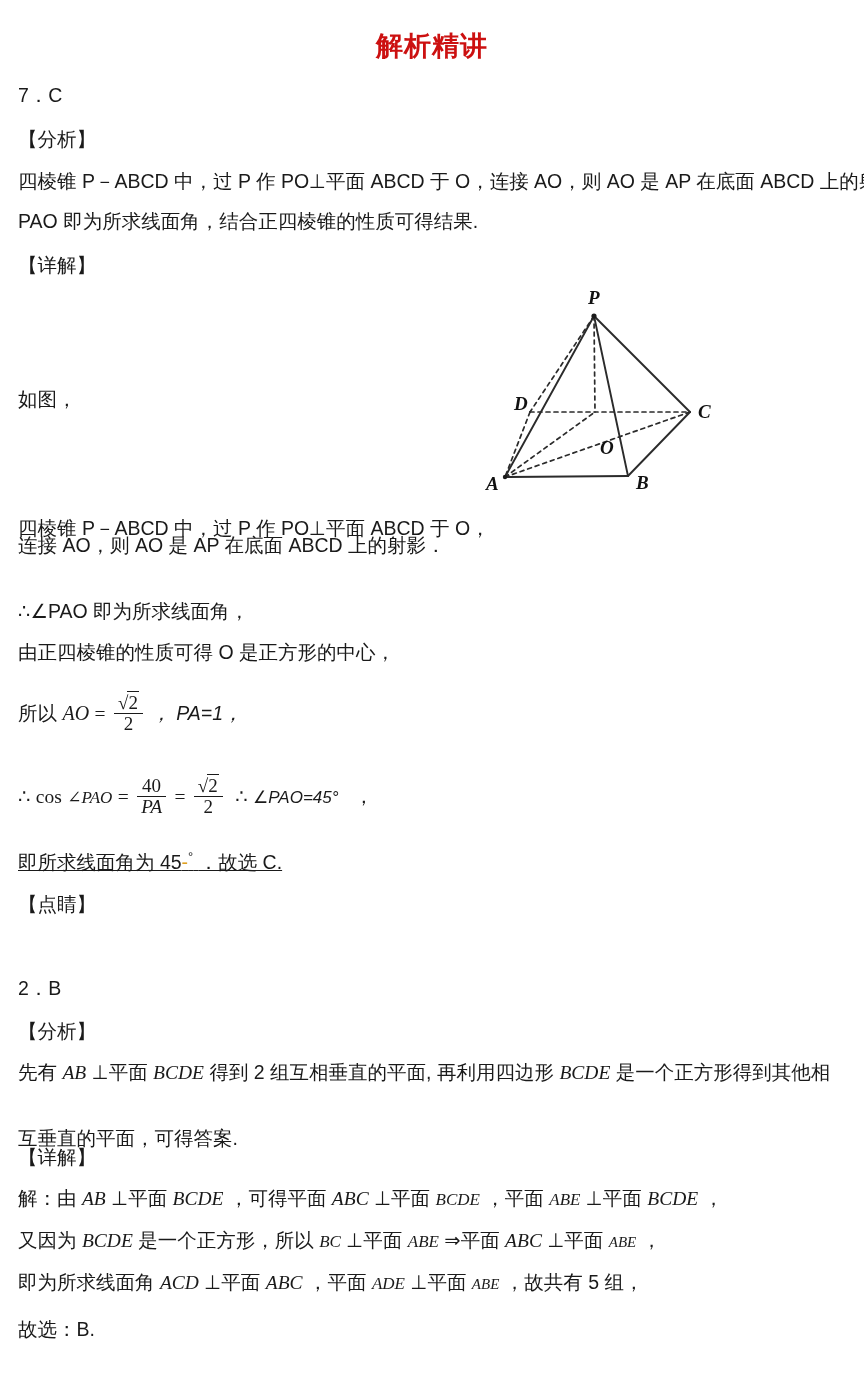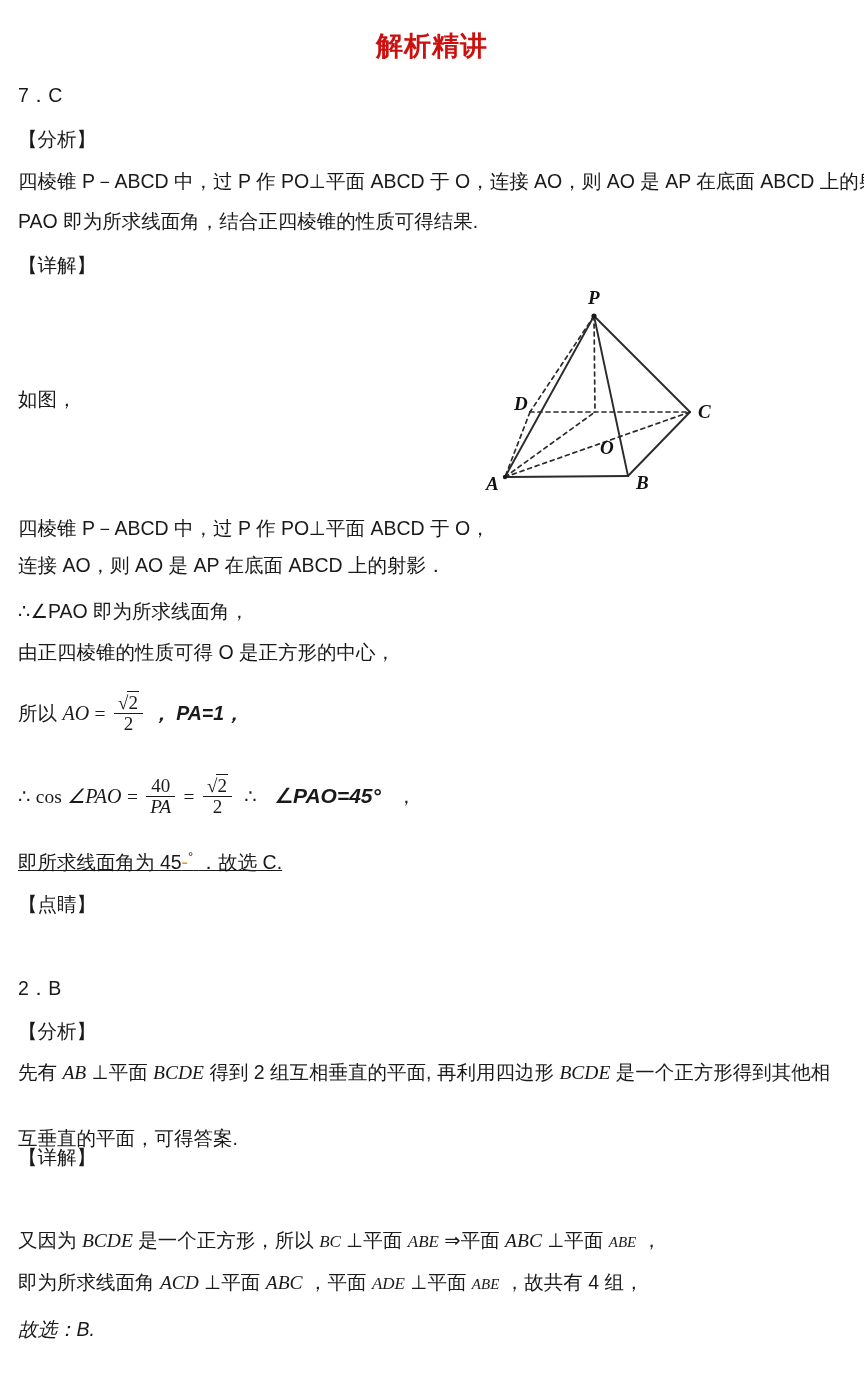--- a/index.html
+++ b/index.html
@@ -45,21 +45,21 @@
     font-size: 19.5px;
     font-weight: 500;
   }
   .mi {
     font-style: italic;
     font-family: "Liberation Serif", "DejaVu Serif", serif;
   }
   .mi-sans {
     font-style: italic;
     font-family: "Liberation Sans", "DejaVu Sans", sans-serif;
-    font-weight: 700;
+    font-weight: 400;
   }
   .sm { font-size: 17px; }
   .tiny { font-size: 15px; }
   .op { font-style: normal; font-family: "Liberation Serif", "DejaVu Serif", serif; }
 
   
   .row { position: absolute; left: 16px; }
 
   
   .frac {
@@ -148,51 +148,51 @@
       <text class="vlabel" x="118" y="22">P</text>
       <text class="vlabel" x="16" y="208">A</text>
       <text class="vlabel" x="166" y="207">B</text>
       <text class="vlabel" x="228" y="136">C</text>
       <text class="vlabel" x="44" y="128">D</text>
       <text class="vlabel" x="130" y="172">O</text>
     </svg>
   </div>
 
   <div class="row line" style="top:519px;">四棱锥 P－ABCD 中，过 P 作 PO⊥平面 ABCD 于 O，</div>
-  <div class="row line" style="top:556px;">连接 AO，则 AO 是 AP 在底面 ABCD 上的射影．</div>
+  <div class="row line" style="top:536px;">连接 AO，则 AO 是 AP 在底面 ABCD 上的射影．</div>
   <div class="row line" style="top:602px;">∴∠PAO 即为所求线面角，</div>
   <div class="row line" style="top:643px;">由正四棱锥的性质可得 O 是正方形的中心，</div>
 
   <div class="row line" style="top:694px;">
     <span>所以</span>
     <span class="mi" style="font-size:20px;">AO</span>
     <span class="op">=</span>
     <span class="frac">
       <span class="num rad">√<span class="rad-inner">2</span></span>
       <span class="den">2</span>
     </span>
     <span class="mi-sans">，  PA=1，</span>
   </div>
 
   <div class="row line" style="top:777px;">
     <span class="op">∴</span>
     <span class="op">cos</span>
-    <span class="mi" style="font-size:20px;font-family:Liberation Serif, serif;">∠PAO</span>
+    <span class="mi" style="font-size:17px;">∠PAO</span>
     <span class="op">=</span>
     <span class="frac">
       <span class="num">40</span>
       <span class="den mi">PA</span>
     </span>
     <span class="op">=</span>
     <span class="frac">
       <span class="num rad">√<span class="rad-inner">2</span></span>
       <span class="den">2</span>
     </span>
     <span class="op" style="margin-left:4px;">∴</span>
-    <span class="mi-sans" style="font-size:21px;margin-left:12px;">∠PAO=45°</span>
+    <span class="mi-sans" style="font-size:17px;">∠PAO=45°</span>
     <span style="margin-left:10px;">，</span>
   </div>
 
   <div class="row line" style="top:851px;text-decoration:underline;">
     <span>即所求线面角为 45</span><span class="deg-mark">-</span><span class="sup">°</span>
     <span>．故选 C.</span>
   </div>
 
   <div class="row line blk" style="top:895px;">【点睛】</div>
 
@@ -206,20 +206,35 @@
     <span>⊥平面</span>
     <span class="mi">BCDE</span>
     <span>得到 2 组互相垂直的平面, 再利用四边形</span>
     <span class="mi">BCDE</span>
     <span>是一个正方形得到其他相</span>
   </div>
   <div class="row line" style="top:1105px;margin-top:24px;">互垂直的平面，可得答案.</div>
 
   <div class="row line blk" style="top:1148px;">【详解】</div>
 
+  <div class="row line" style="top:1189px;">
+    <span>解：由</span>
+    <span class="mi">AB</span>
+    <span>⊥平面</span>
+    <span class="mi">BCDE</span>
+    <span>，可得平面</span>
+    <span class="mi">ABC</span>
+    <span>⊥平面</span>
+    <span class="mi sm">BCDE</span>
+    <span>，平面</span>
+    <span class="mi sm">ABE</span>
+    <span>⊥平面</span>
+    <span class="mi">BCDE</span>
+    <span>，</span>
+  </div>
 
   <div class="row line" style="top:1231px;">
     <span>又因为</span>
     <span class="mi">BCDE</span>
     <span>是一个正方形，所以</span>
     <span class="mi sm">BC</span>
     <span>⊥平面</span>
     <span class="mi sm">ABE</span>
     <span>⇒平面</span>
     <span class="mi">ABC</span>
@@ -230,18 +245,18 @@
 
   <div class="row line" style="top:1273px;">
     <span>即为所求线面角</span>
     <span class="mi">ACD</span>
     <span>⊥平面</span>
     <span class="mi">ABC</span>
     <span>，平面</span>
     <span class="mi sm">ADE</span>
     <span>⊥平面</span>
     <span class="mi tiny">ABE</span>
-    <span>，故共有 4 组，</span>
-  </div>
-
-  <div class="row line" style="top:1320px;font-style:italic;">故选：B.</div>
+    <span>，故共有 5 组，</span>
+  </div>
+
+  <div class="row line" style="top:1320px;">故选：B.</div>
 
 </div>
 
 </body></html>

